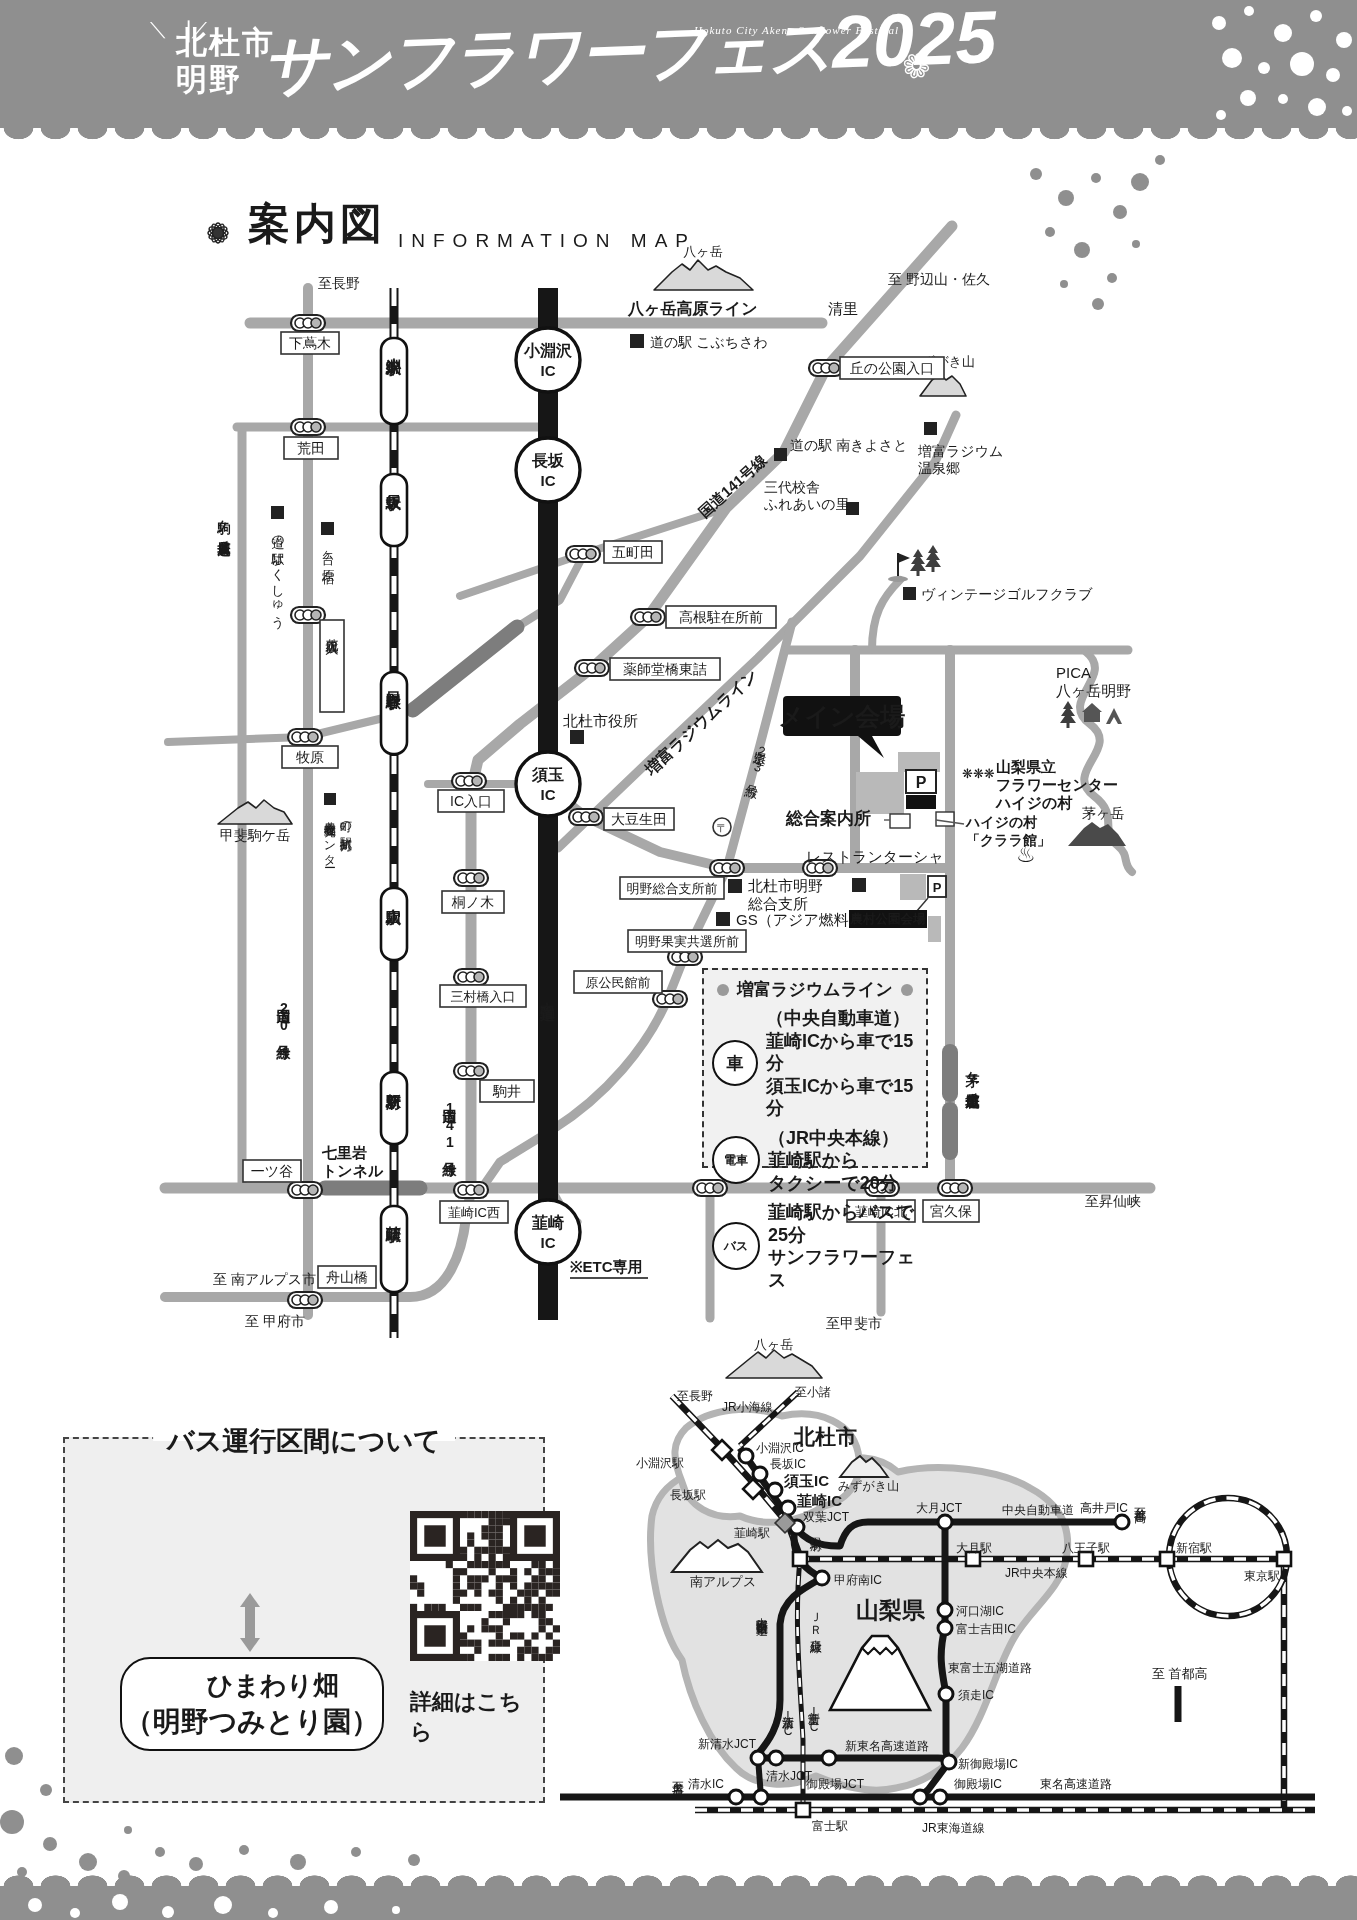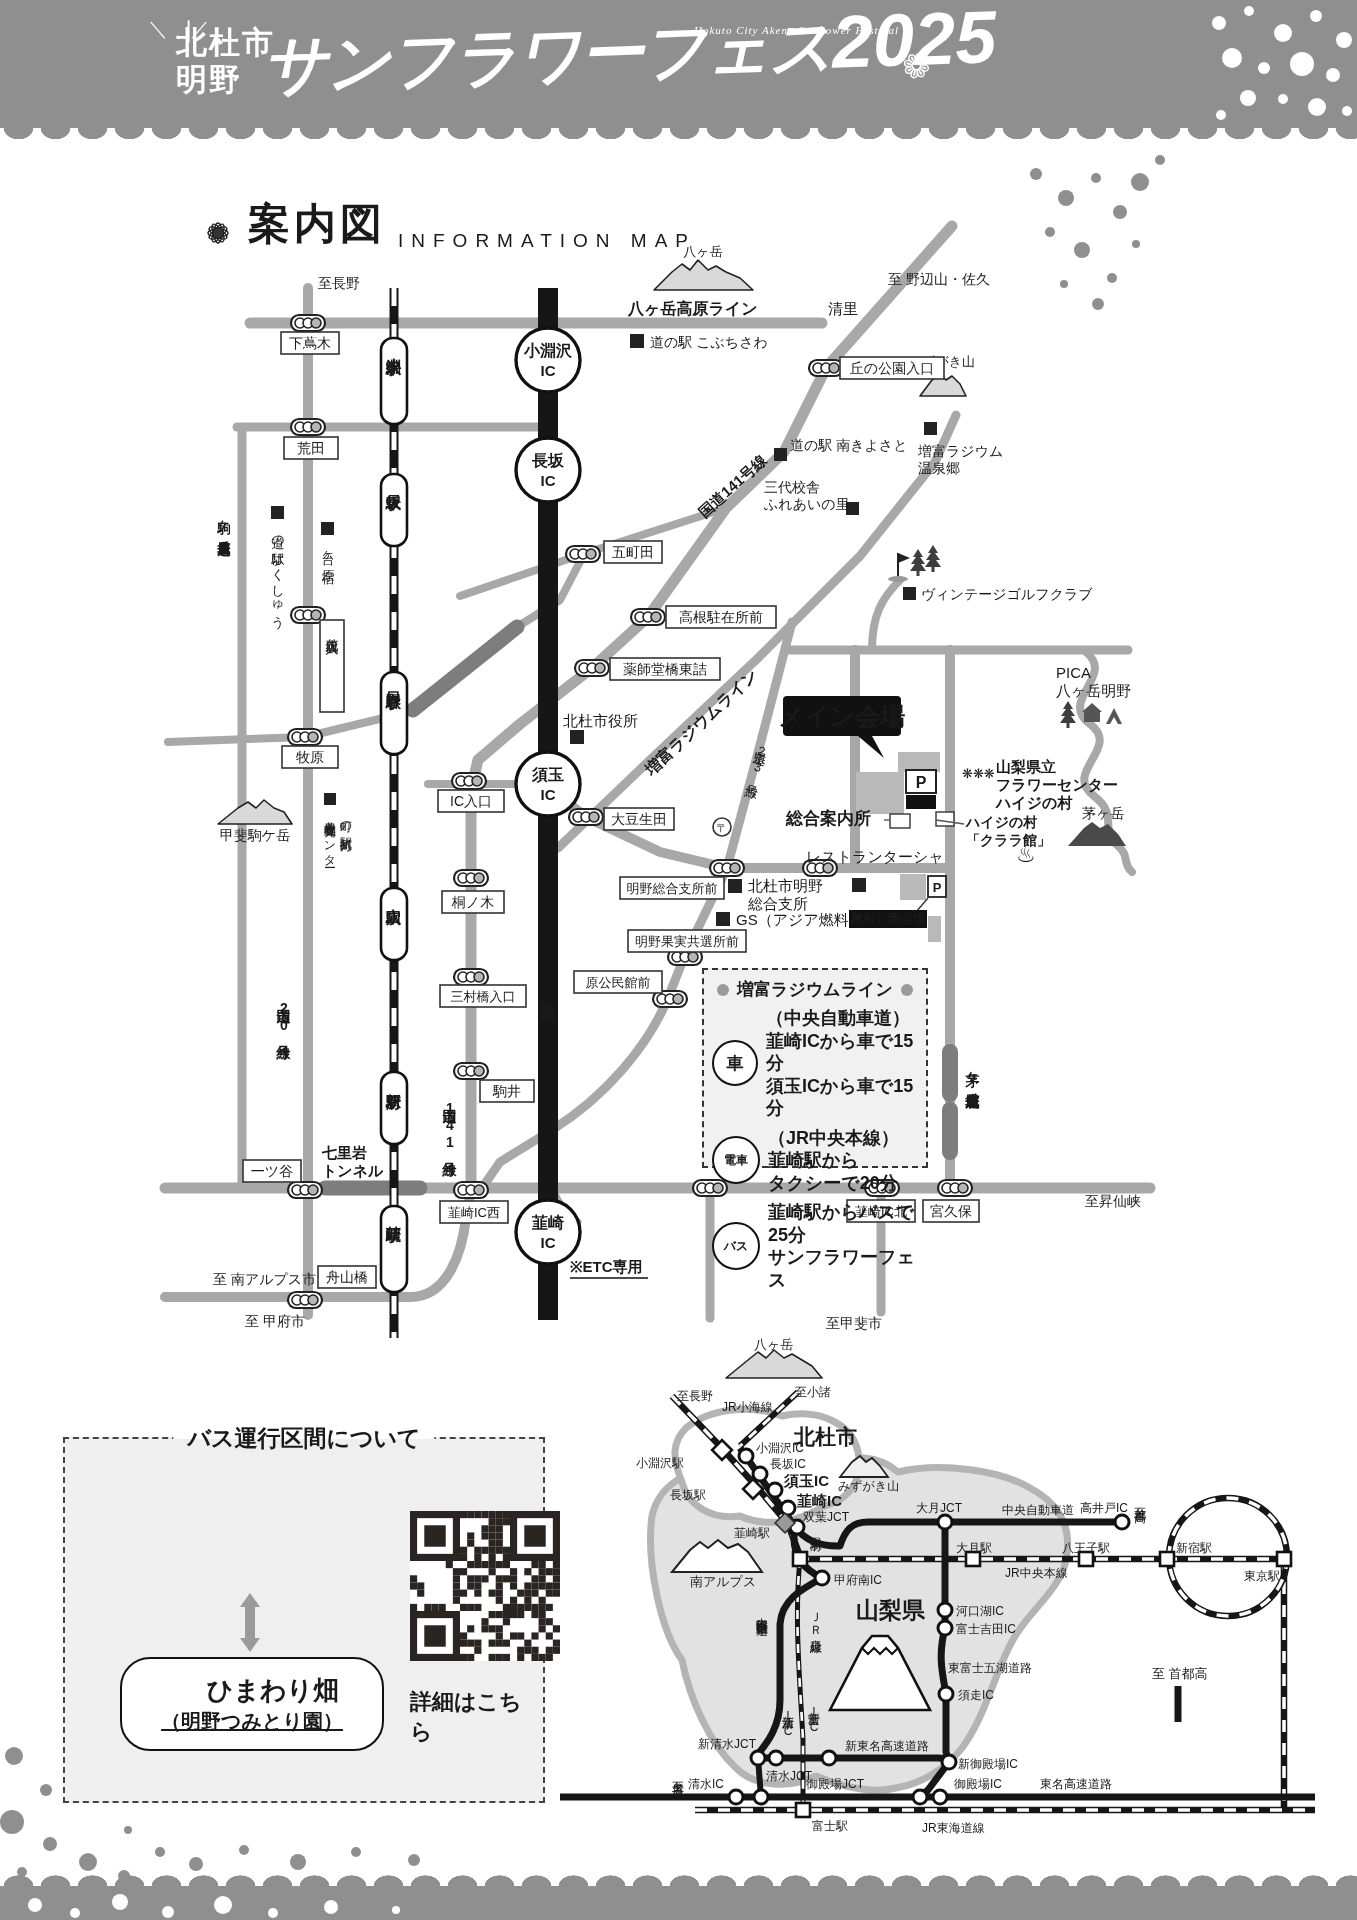--- a/index.html
+++ b/index.html
@@ -49,27 +49,27 @@
   .access .row{display:flex;align-items:center;gap:8px;margin-bottom:7px;}
   .access .cir{flex:0 0 auto;border:2px solid #111;border-radius:50%;background:#fff;
         display:flex;align-items:center;justify-content:center;font-weight:bold;}
   .cir.c1{width:42px;height:42px;font-size:17px;}
   .cir.c2{width:44px;height:44px;font-size:12px;}
   .access .txt{font-size:18px;font-weight:bold;line-height:1.25;}
   
   .busbox{position:absolute;left:63px;top:1437px;width:482px;height:366px;background:#efefef;
         border:2px dashed #444;z-index:10;box-sizing:border-box;}
   .busbox .ttl{position:absolute;left:50%;top:-16px;transform:translateX(-50%);
-        font-size:23px;font-weight:900;padding:0 14px;white-space:nowrap;
+        font-size:27px;font-weight:900;padding:0 14px;white-space:nowrap;
         background:linear-gradient(#fff 50%,#efefef 50%);}
   .stopbox{position:absolute;left:55px;width:260px;border:2.5px solid #111;border-radius:30px;
         background:#fff;text-align:center;display:flex;flex-direction:column;justify-content:center;}
   .stop-a{top:60px;height:88px;font-size:28px;font-weight:bold;}
   .stop-b{top:218px;height:90px;font-weight:bold;}
-  .stop-b .l1{font-size:26px;padding-left:42px;} .stop-b .l2{font-size:20px;text-decoration:underline;}
+  .stop-b .l1{font-size:26px;padding-left:42px;} .stop-b .l2{font-size:28px;}
   .updown{position:absolute;left:175px;top:156px;width:20px;height:55px;}
   .updown .bar{position:absolute;left:5px;top:10px;width:10px;height:35px;background:#9a9a9a;}
   .updown .a1{position:absolute;left:0;top:-2px;width:0;height:0;border-left:10px solid transparent;
         border-right:10px solid transparent;border-bottom:14px solid #9a9a9a;}
   .updown .a2{position:absolute;left:0;bottom:-2px;width:0;height:0;border-left:10px solid transparent;
         border-right:10px solid transparent;border-top:14px solid #9a9a9a;}
   .qrwrap{position:absolute;left:345px;top:72px;}
   .qrcap{position:absolute;left:345px;top:248px;font-size:22px;font-weight:bold;}
   
   .ftr{position:absolute;left:0;top:1886px;width:1357px;height:34px;background:#8f8f8f;z-index:30;}

